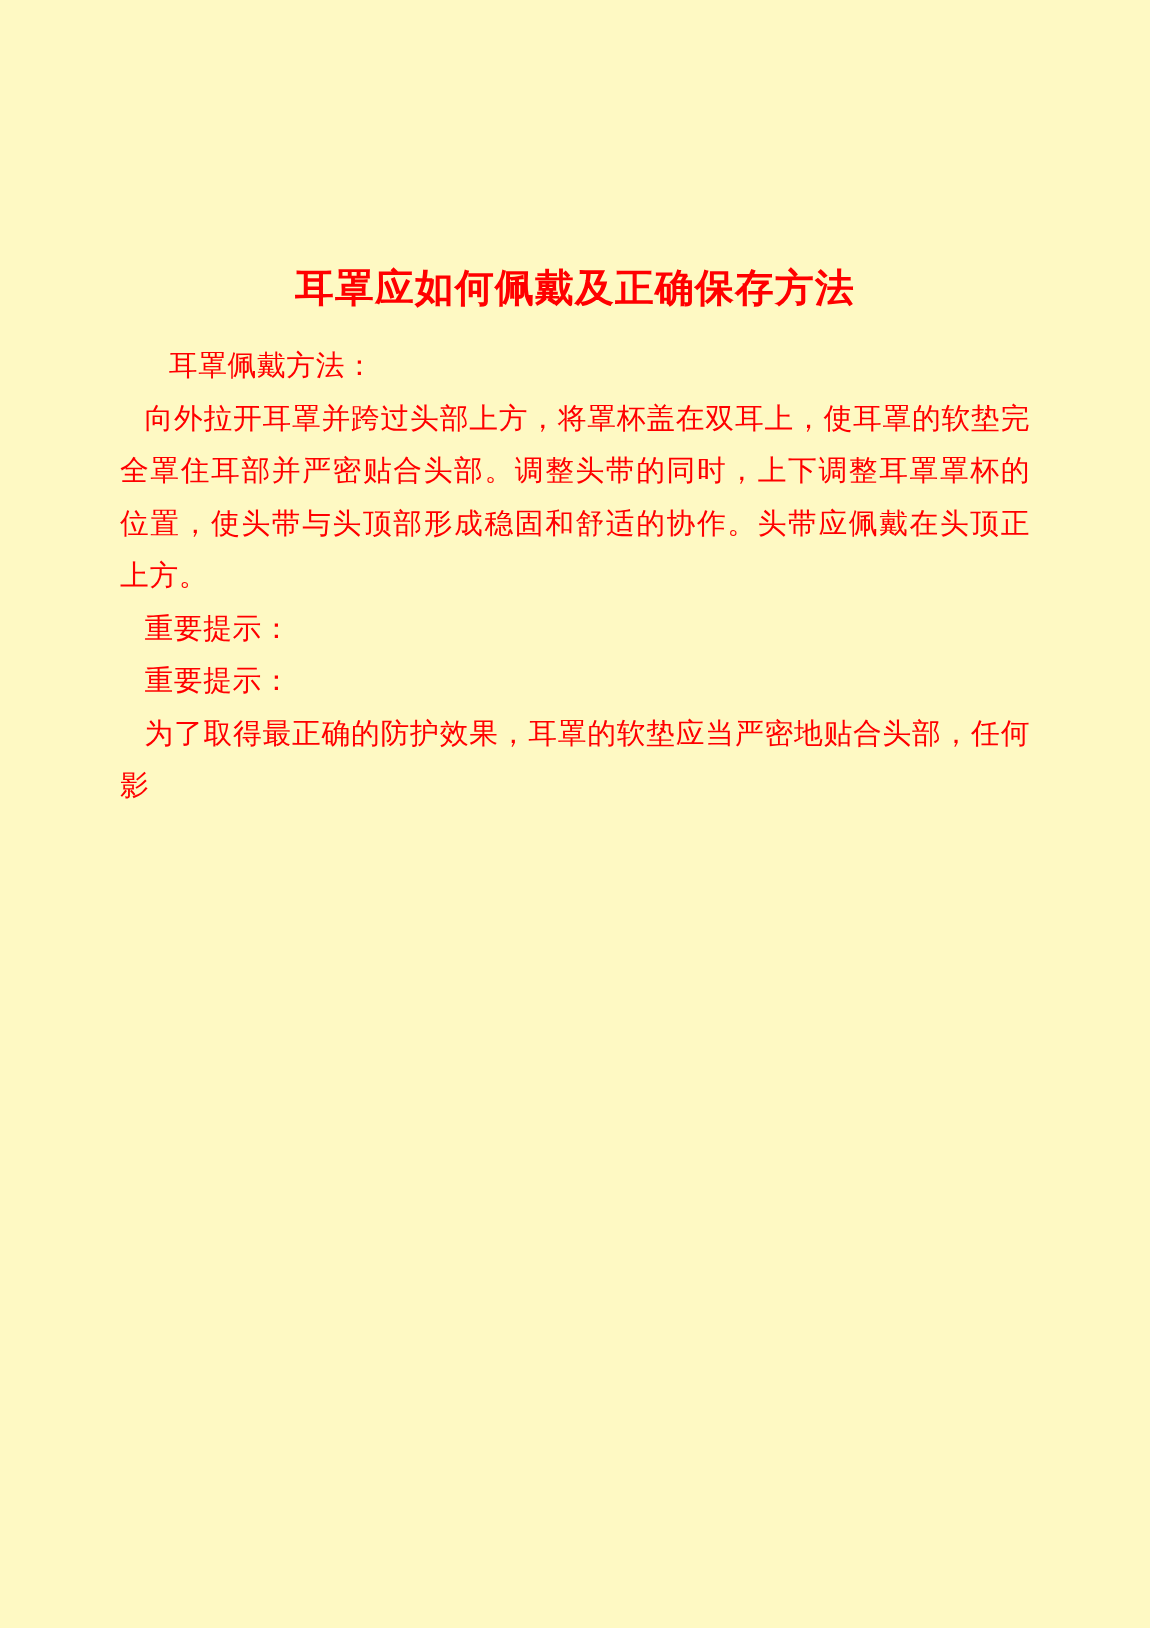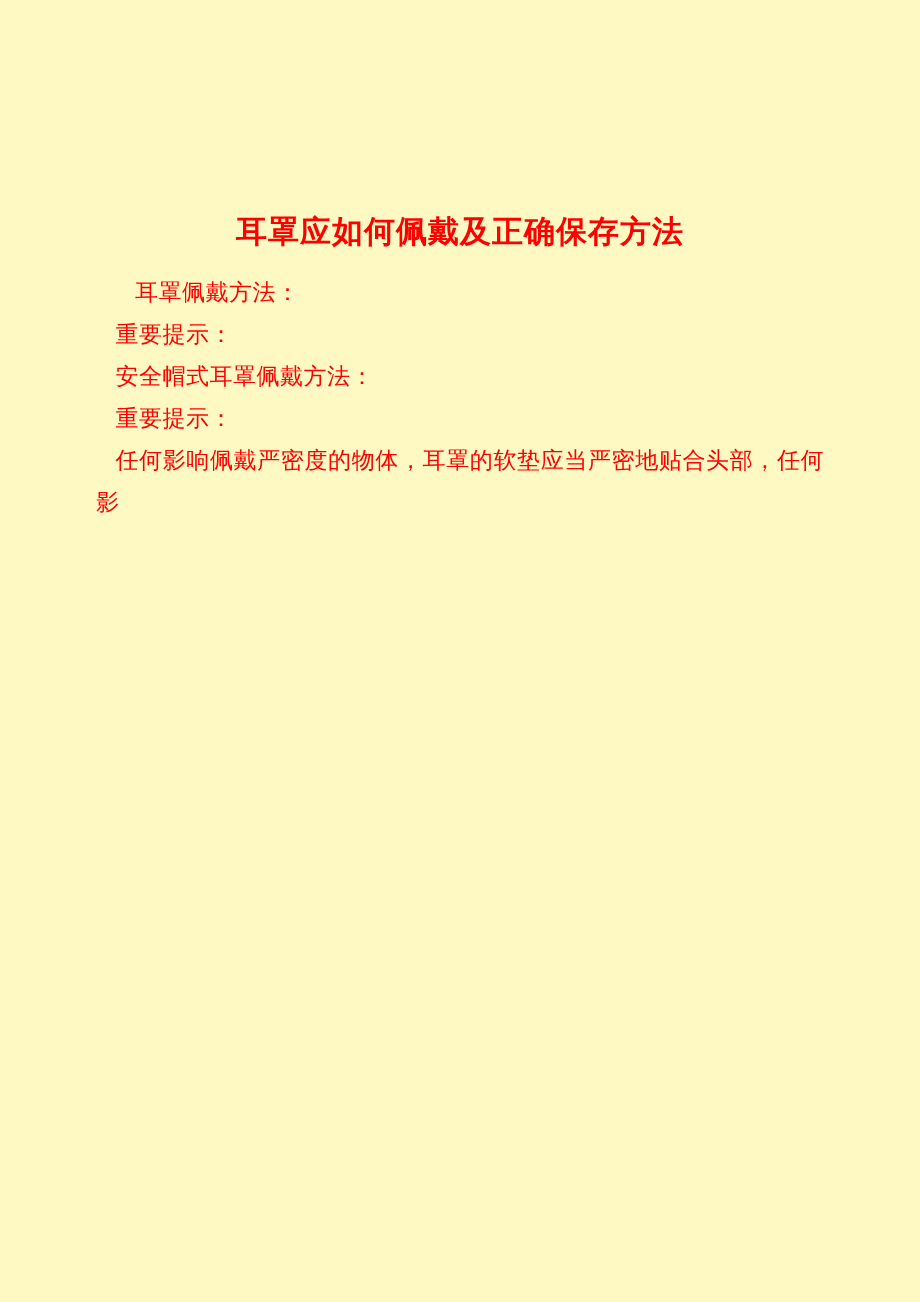--- a/index.html
+++ b/index.html
@@ -53,19 +53,19 @@
 </style>
 </head>
 <body>
 
 <div class="page">
 
   <h1 class="doc-title">耳罩应如何佩戴及正确保存方法</h1>
 
   <div class="body-block">
     <p class="para indent-2">耳罩佩戴方法：</p>
+    <p class="para indent-1">向外拉开耳罩并跨过头部上方，将罩杯盖在双耳上，使耳罩的软垫完全罩住耳部并严密贴合头部。调整头带的同时，上下调整耳罩罩杯的位置，使头带与头顶部形成稳固和舒适的协作。头带应佩戴在头顶正上方。</p>
     <p class="para indent-1">重要提示：</p>
-    <p class="para indent-1">安全帽式耳罩佩戴方法：</p>
     <p class="para indent-1">重要提示：</p>
-    <p class="para indent-1">任何影响佩戴严密度的物体，耳罩的软垫应当严密地贴合头部，任何影</p>
+    <p class="para indent-1">为了取得最正确的防护效果，耳罩的软垫应当严密地贴合头部，任何影</p>
   </div>
 
 </div>
 
 </body></html>

